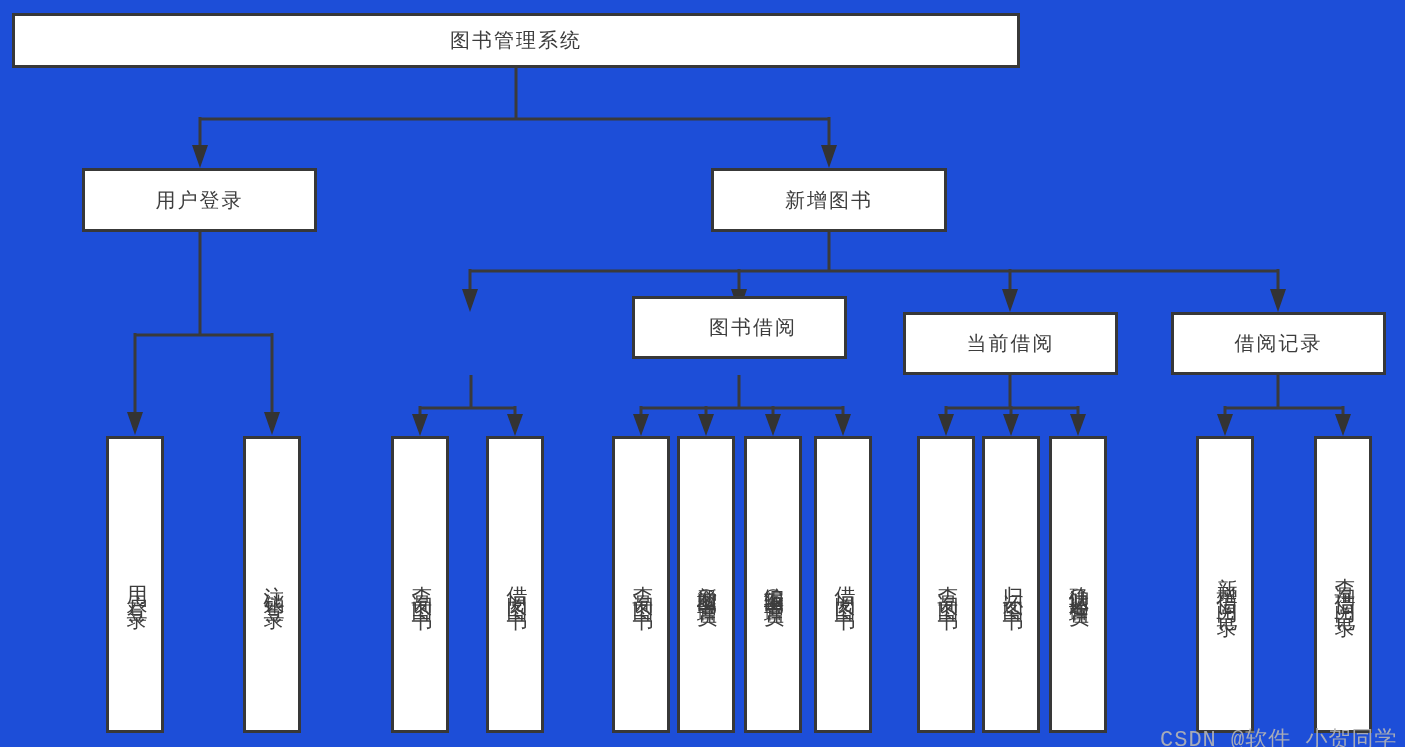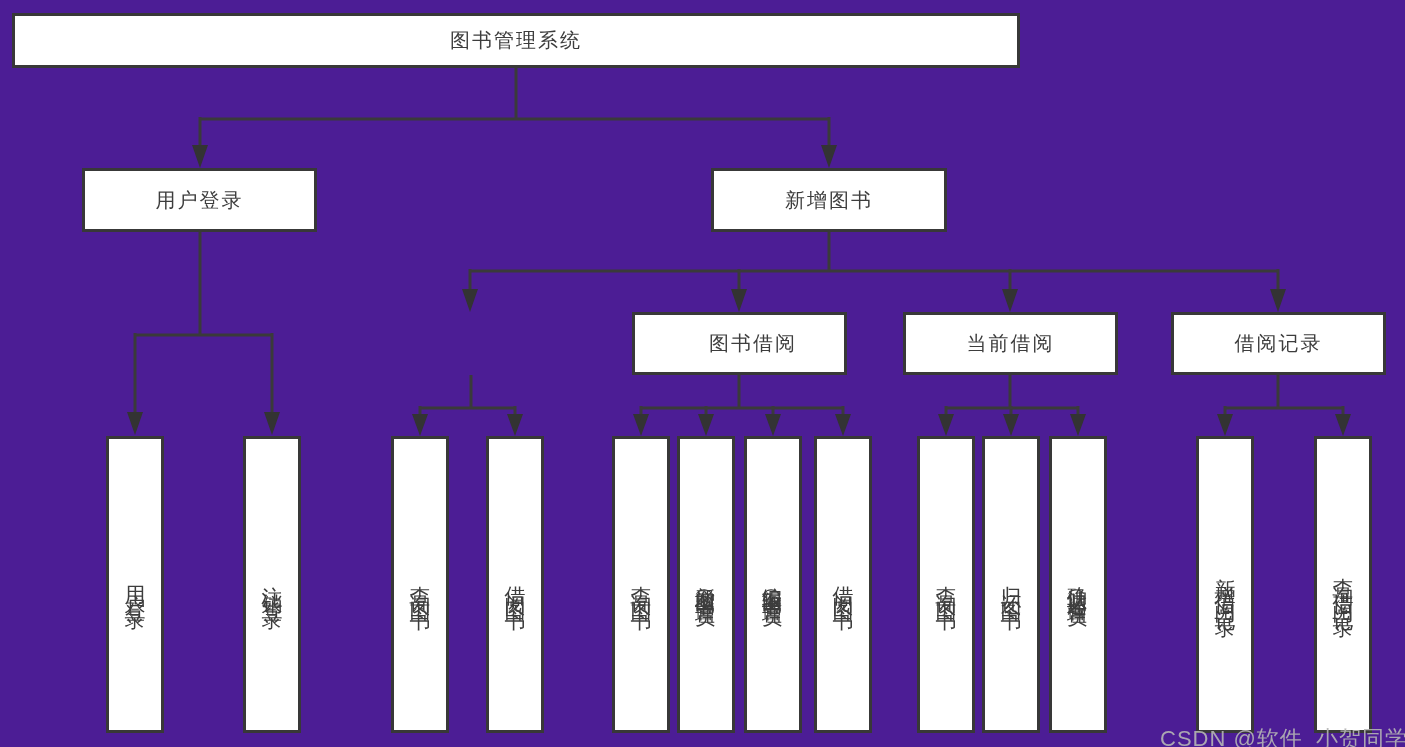--- a/index.html
+++ b/index.html
@@ -5,22 +5,23 @@
   html, body {
     margin: 0;
     padding: 0;
     background: #ffffff;
     font-family: "Liberation Sans", "DejaVu Sans", sans-serif;
   }
   #canvas {
     position: relative;
     width: 1405px;
     height: 747px;
-    background: #4c1d95;
+    background: #1d4ed8;
     overflow: hidden;
+    font-family: Liberation Mono, monospace;
   }
   #connectors {
     position: absolute;
     left: 0; top: 0;
     width: 1405px;
     height: 747px;
   }
   .hbox {
     position: absolute;
     box-sizing: border-box;
@@ -154,21 +155,21 @@
     <span>图书管理系统</span>
   </div>
 
   <div class="hbox" style="left:82px; top:168px; width:235px; height:64px;">
     <span>用户登录</span>
   </div>
   <div class="hbox" style="left:711px; top:168px; width:236px; height:64px;">
     <span>新增图书</span>
   </div>
 
-  <div class="hbox" style="left:632px; top:312px; width:215px; height:63px;padding-left:27px;">
+  <div class="hbox" style="left:632px; top:296px; width:215px; height:63px;padding-left:27px;">
     <span>图书借阅</span>
   </div>
   <div class="hbox" style="left:903px; top:312px; width:215px; height:63px;">
     <span>当前借阅</span>
   </div>
   <div class="hbox" style="left:1171px; top:312px; width:215px; height:63px;">
     <span>借阅记录</span>
   </div>
 
   <div class="vbox" style="left:106px;">

